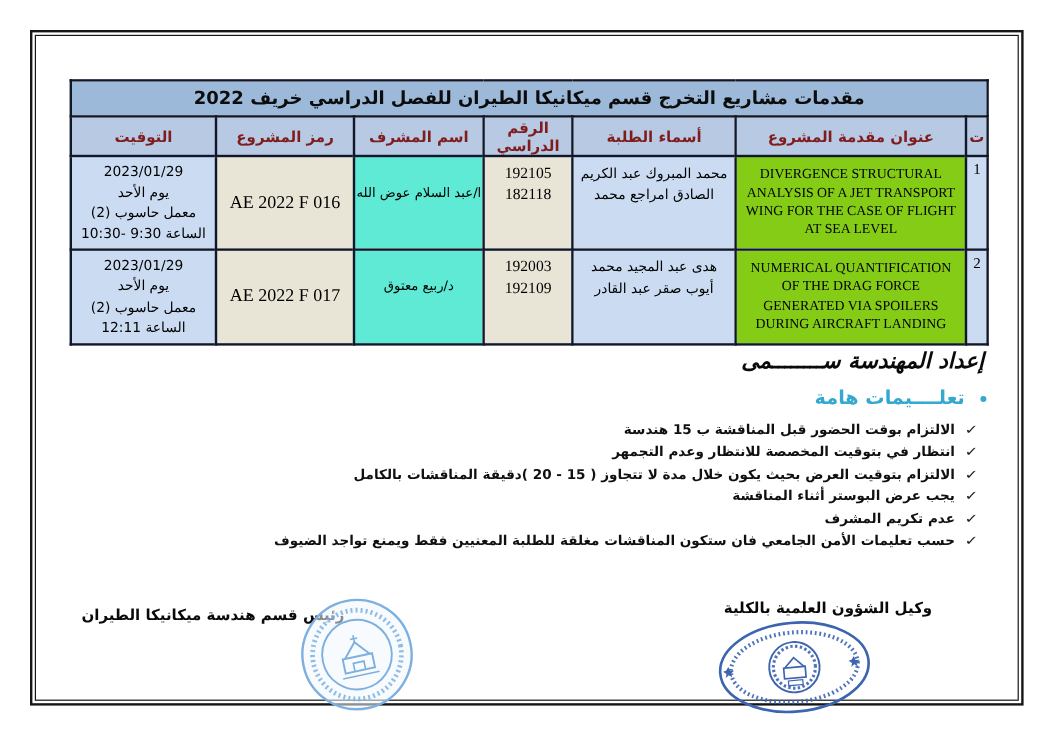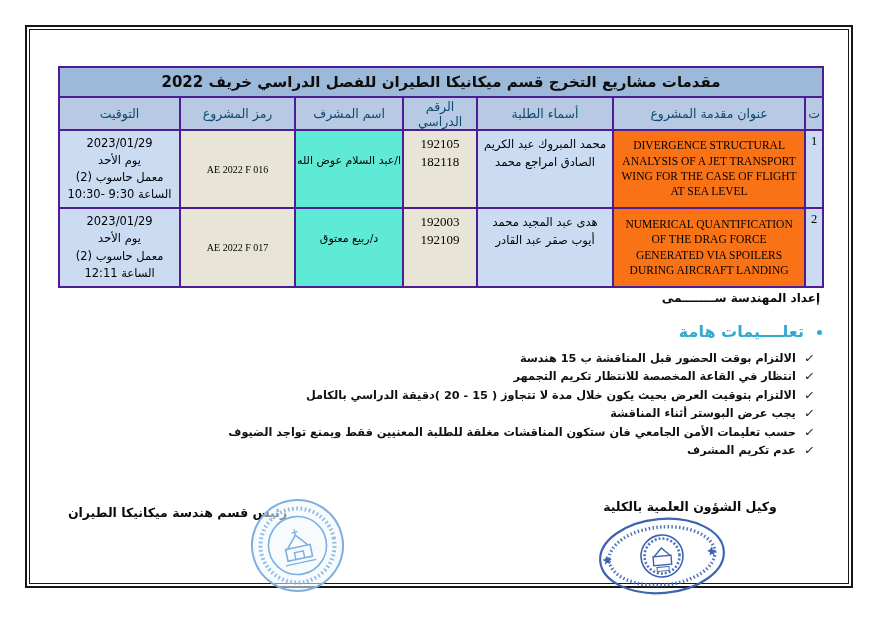--- a/index.html
+++ b/index.html
@@ -13,51 +13,51 @@
   
   .frame { position: absolute; left: 25px; top: 25px; right: 25px; bottom: 33px; border: 2px solid #161616; }
   .frame-inner { position: absolute; inset: 2px; border: 1px solid #161616; }
 
   
   table.main-table {
     position: absolute; left: 58px; top: 66px; width: 764px;
     border-collapse: collapse; table-layout: fixed;
     direction: rtl;
   }
-  table.main-table td, table.main-table th { border: 2px solid #4c1d95; overflow: hidden; }
+  table.main-table td, table.main-table th { border: 2px solid #0f172a; overflow: hidden; }
   .titlebar {
     background: #9db9da; height: 30px; text-align: center; vertical-align: middle;
     font-weight: bold; font-size: 15px; color: #0c0c0c; letter-spacing: 0.5px;
   }
   tr.header-row th {
-    background: #b8c9e4; height: 33px; font-weight: normal; font-size: 12.5px;
-    text-align: center; vertical-align: middle; color: #0c4a6e;
+    background: #b8c9e4; height: 33px; font-weight: bold; font-size: 12.5px;
+    text-align: center; vertical-align: middle; color: #7f1d1d;
   }
   tr.row1 { height: 78px; }
   tr.row2 { height: 79px; }
 
   td.cell-idx { background: #cbdcf2; vertical-align: top; text-align: center;
     font-family: "Liberation Serif", serif; font-size: 12.5px; padding-top: 3px; }
-  td.cell-title { background: #f97316; text-align: center; vertical-align: middle;
+  td.cell-title { background: #84cc16; text-align: center; vertical-align: middle;
     font-family: "Liberation Serif", serif; font-size: 11.5px; line-height: 1.34; padding: 2px 3px; }
   td.cell-students { background: #cbdcf2; vertical-align: top; text-align: center;
     font-size: 11.5px; line-height: 1.55; padding-top: 5px; }
   td.cell-id { background: #e9e5d6; vertical-align: top; text-align: center;
     font-family: "Liberation Serif", serif; font-size: 13px; line-height: 1.4; padding-top: 4px; }
   td.cell-sup { background: #5eead4; vertical-align: top; text-align: center;
     font-size: 11px; line-height: 1.4; padding-top: 22px; }
   td.cell-code { background: #e9e5d6; text-align: center; vertical-align: middle;
-    font-family: "Liberation Serif", serif; font-size: 10px; }
+    font-family: "Liberation Serif", serif; font-size: 15px; }
   td.cell-time { background: #cbdcf2; text-align: center; vertical-align: middle;
     font-size: 11.5px; line-height: 1.48; }
 
   
   .prepared {
     position: absolute; right: 58px; top: 291px;
-    direction: rtl; font-weight: bold; font-size: 12px; color: #0a0a0a;
+    direction: rtl; font-weight: bold; font-size: 18px; color: #0a0a0a; font-style: italic;
   }
 
   
   .instructions { position: absolute; right: 56px; top: 322px; width: 600px;
     direction: rtl; text-align: right; }
   .inst-heading { margin-bottom: 9px; }
   .dot { display: inline-block; width: 5px; height: 5px; border-radius: 50%;
     background: #35a8cf; vertical-align: middle; margin-left: 8px; }
   .inst-heading-text { color: #35a8cf; font-weight: bold; font-size: 16px; }
   .inst-item { line-height: 18.4px; font-size: 11.3px; font-weight: bold; color: #101010;
@@ -156,33 +156,33 @@
 
   <div class="instructions">
     <div class="inst-heading">
       <span class="dot"></span>
       <span class="inst-heading-text">تعلــــيمات هامة</span>
     </div>
     <div class="inst-item">
       <span class="chk">✓</span><span class="inst-text"><span>الالتزام بوقت الحضور قبل المناقشة ب </span><b>15</b><span> هندسة</span></span>
     </div>
     <div class="inst-item">
-      <span class="chk">✓</span><span class="inst-text"><span>انتظار في القاعة المخصصة  للانتظار تكريم  التجمهر</span><b></b><span></span></span>
-    </div>
-    <div class="inst-item">
-      <span class="chk">✓</span><span class="inst-text"><span>الالتزام بتوقيت العرض بحيث يكون  خلال مدة لا تتجاوز  ( </span><b>15 - 20</b><span> )دقيقة الدراسي بالكامل</span></span>
+      <span class="chk">✓</span><span class="inst-text"><span>انتظار في بتوقيت المخصصة  للانتظار وعدم  التجمهر</span><b></b><span></span></span>
+    </div>
+    <div class="inst-item">
+      <span class="chk">✓</span><span class="inst-text"><span>الالتزام بتوقيت العرض بحيث يكون  خلال مدة لا تتجاوز  ( </span><b>15 - 20</b><span> )دقيقة المناقشات بالكامل</span></span>
     </div>
     <div class="inst-item">
       <span class="chk">✓</span><span class="inst-text"><span>يجب عرض البوستر أثناء المناقشة</span><b></b><span></span></span>
     </div>
     <div class="inst-item">
+      <span class="chk">✓</span><span class="inst-text"><span>عدم تكريم المشرف</span><b></b><span></span></span>
+    </div>
+    <div class="inst-item">
       <span class="chk">✓</span><span class="inst-text"><span>حسب تعليمات الأمن الجامعي فان ستكون المناقشات مغلقة  للطلبة المعنيين فقط ويمنع تواجد الضيوف</span><b></b><span></span></span>
-    </div>
-    <div class="inst-item">
-      <span class="chk">✓</span><span class="inst-text"><span>عدم تكريم المشرف</span><b></b><span></span></span>
     </div>
   </div>
 
   <div class="sig sig-right">وكيل الشؤون العلمية بالكلية</div>
   <div class="sig sig-left">رئيس قسم هندسة ميكانيكا الطيران</div>
 
   <svg class="stamp stamp-left" width="97" height="97" viewBox="0 0 97 97">
     <circle cx="48.5" cy="48.5" r="45.5" fill="#f2f8fd" fill-opacity="0.55" stroke="#7db0e0" stroke-width="2"></circle>
     <circle cx="48.5" cy="48.5" r="37" fill="none" stroke="#7db0e0" stroke-width="4" stroke-dasharray="1.7 2.5" opacity="0.85"></circle>
     <circle cx="48.5" cy="48.5" r="29" fill="none" stroke="#7db0e0" stroke-width="1.6"></circle>

